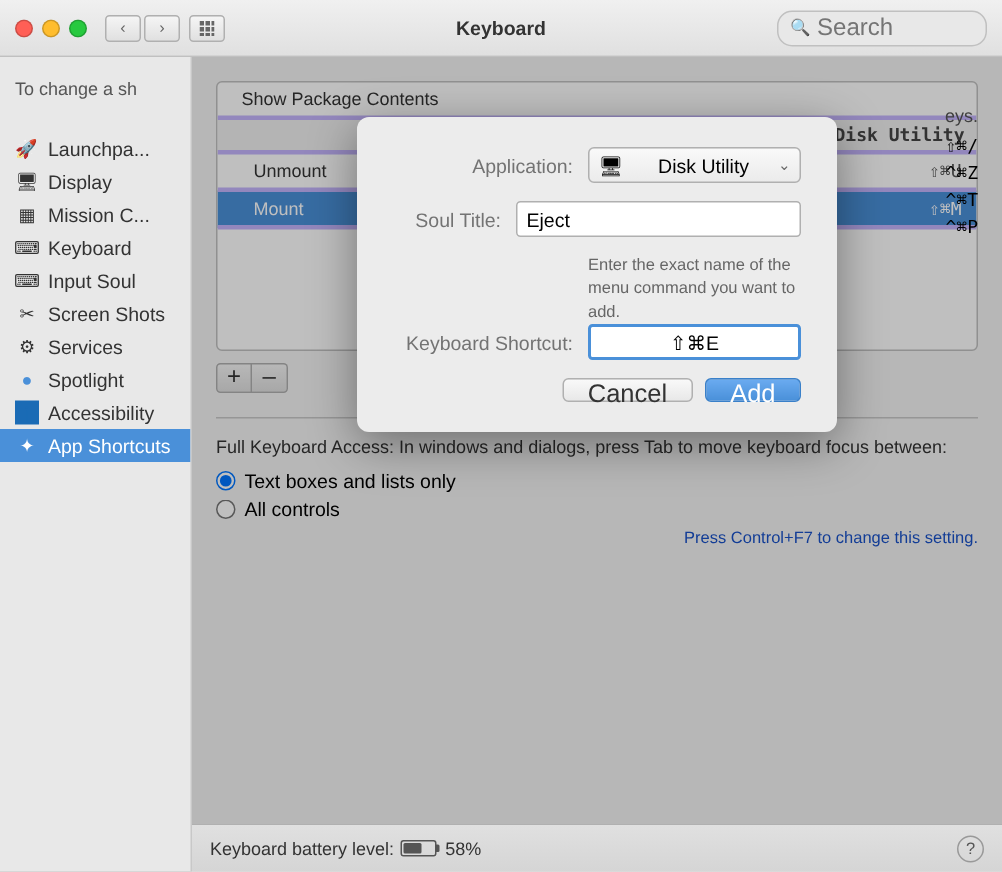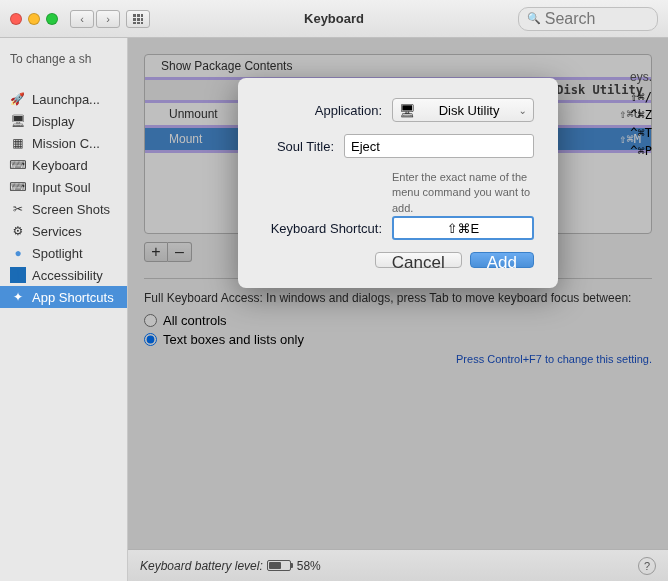--- a/index.html
+++ b/index.html
@@ -243,21 +243,20 @@
       height: 32px;
       background: linear-gradient(to bottom, #e0e0e0, #d5d5d5);
       border-top: 1px solid #b0b0b0;
       display: flex;
       align-items: center;
       padding: 0 12px;
     }
     .battery-label {
       font-size: 12px;
       color: #333;
-      font-style: italic;
     }
     .battery-icon {
       display: inline-flex;
       align-items: center;
       margin: 0 4px;
     }
     .battery-body {
       width: 24px;
       height: 11px;
       border: 1.5px solid #555;
@@ -318,21 +317,21 @@
       padding: 20px 24px;
       width: 320px;
     }
     .modal-row {
       display: flex;
       align-items: center;
       margin-bottom: 12px;
     }
     .modal-label {
       font-size: 13px;
-      color: #0f172a;
+      color: #737373;
       width: 120px;
       text-align: right;
       margin-right: 10px;
     }
     .modal-select {
       flex: 1;
       height: 24px;
       background: linear-gradient(to bottom, #f9f9f9, #ebebeb);
       border: 1px solid #b0b0b0;
       border-radius: 4px;
@@ -515,26 +514,26 @@
 
     <div class="add-remove-bar">
       <div class="add-remove-btn">+</div>
       <div class="add-remove-btn">–</div>
     </div>
 
     <div class="fka-section">
       <div class="fka-title">Full Keyboard Access: In windows and dialogs, press Tab to move keyboard focus between:</div>
       <div class="radio-group">
         <label class="radio-item">
+          <input type="radio" name="fka" checked="" style="">
+          <span>Text boxes and lists only</span>
+        </label>
+        <label class="radio-item">
           <input type="radio" name="fka" style="">
           <span>All controls</span>
-        </label>
-        <label class="radio-item">
-          <input type="radio" name="fka" checked="" style="">
-          <span>Text boxes and lists only</span>
         </label>
       </div>
       <div class="fka-note">Press Control+F7 to change this setting.</div>
     </div>
 
     <div class="bottom-bar">
       <span class="battery-label">Keyboard battery level:</span>
       <span class="battery-icon">
         <span class="battery-body">
           <span class="battery-fill"></span>

